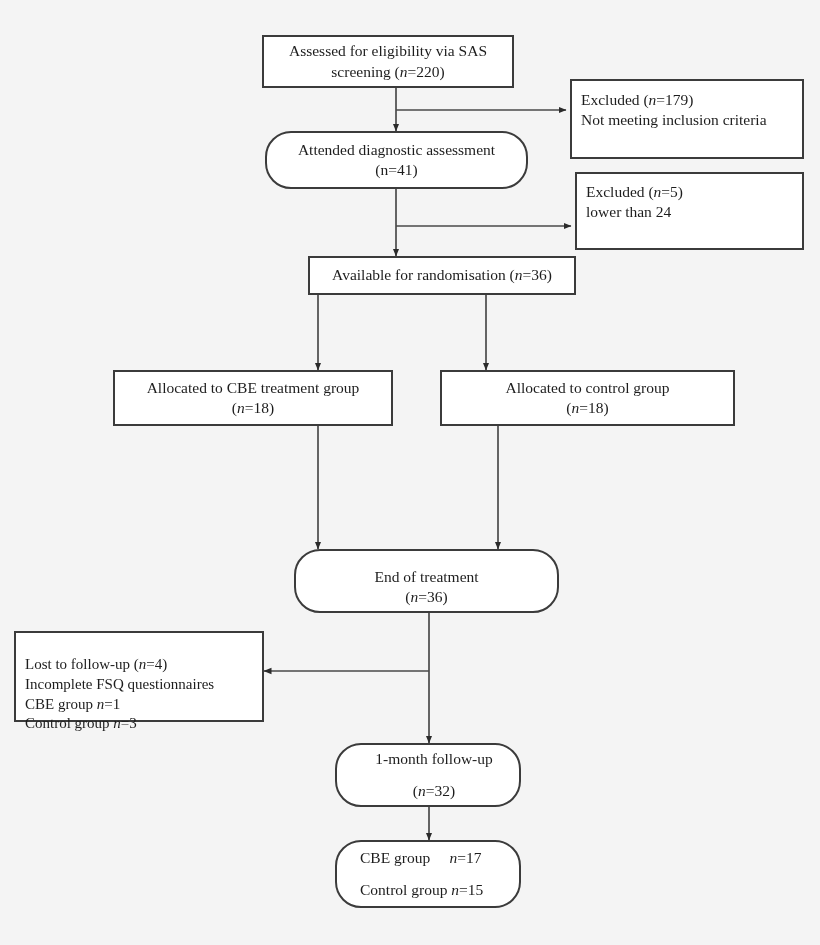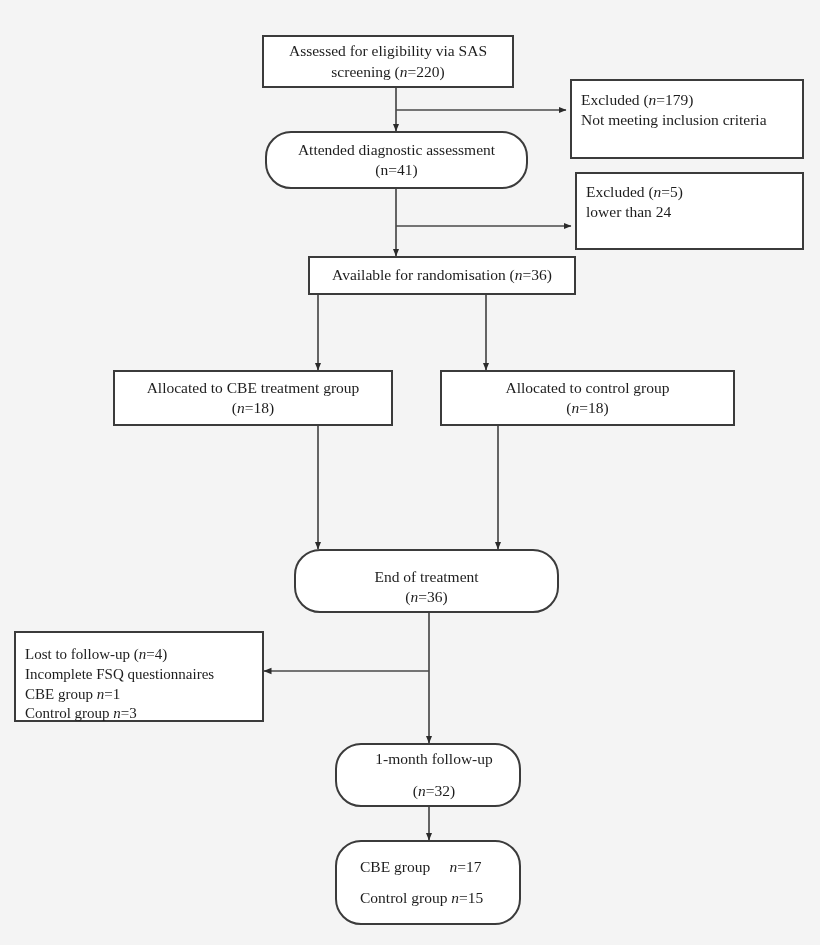--- a/index.html
+++ b/index.html
@@ -119,30 +119,30 @@
   <div class="node center" style="left:440px; top:370px; width:295px; height:56px;">
     <span class="ln"><span>Allocated to </span><b>control group</b></span>
     <span class="ln"><span>(</span><i>n</i><span>=18)</span></span>
   </div>
 
   <div class="node rounded center toptext" style="left:294px; top:549px; width:265px; height:64px; padding-top:16px;">
     <span class="ln"><b>End of treatment</b></span>
     <span class="ln"><span>(</span><i>n</i><span>=36)</span></span>
   </div>
 
-  <div class="node left toptext" style="left:14px; top:631px; width:250px; height:91px; padding-top:12px; font-size:15px;">
+  <div class="node left toptext" style="left:14px; top:631px; width:250px; height:91px; padding-top:22px; font-size:15px;">
     <span class="ln"><b><span>Lost to follow-up (</span><i>n</i><span>=4)</span></b></span>
     <span class="ln">Incomplete FSQ questionnaires</span>
     <span class="ln"><span>CBE group </span><i>n</i><span>=1</span></span>
     <span class="ln"><span>Control group </span><i>n</i><span>=3</span></span>
   </div>
 
   <div class="node rounded center" style="left:335px; top:743px; width:186px; height:64px;padding-left:12px;">
     <span class="ln"><b>1-month follow-up</b></span>
     <span class="ln gap-line"><span>(</span><i>n</i><span>=32)</span></span>
   </div>
 
-  <div class="node rounded left indent-box" style="left:335px; top:840px; width:186px; height:85px;text-align:center;">
+  <div class="node rounded left indent-box" style="left:335px; top:840px; width:186px; height:68px;text-align:center;">
     <span class="ln"><span>CBE group</span><span>&nbsp;&nbsp;&nbsp;&nbsp;&nbsp;</span><i>n</i><span>=17</span></span>
     <span class="ln gap-line"><span>Control group </span><i>n</i><span>=15</span></span>
   </div>
 
 </div>
 
 </body></html>

